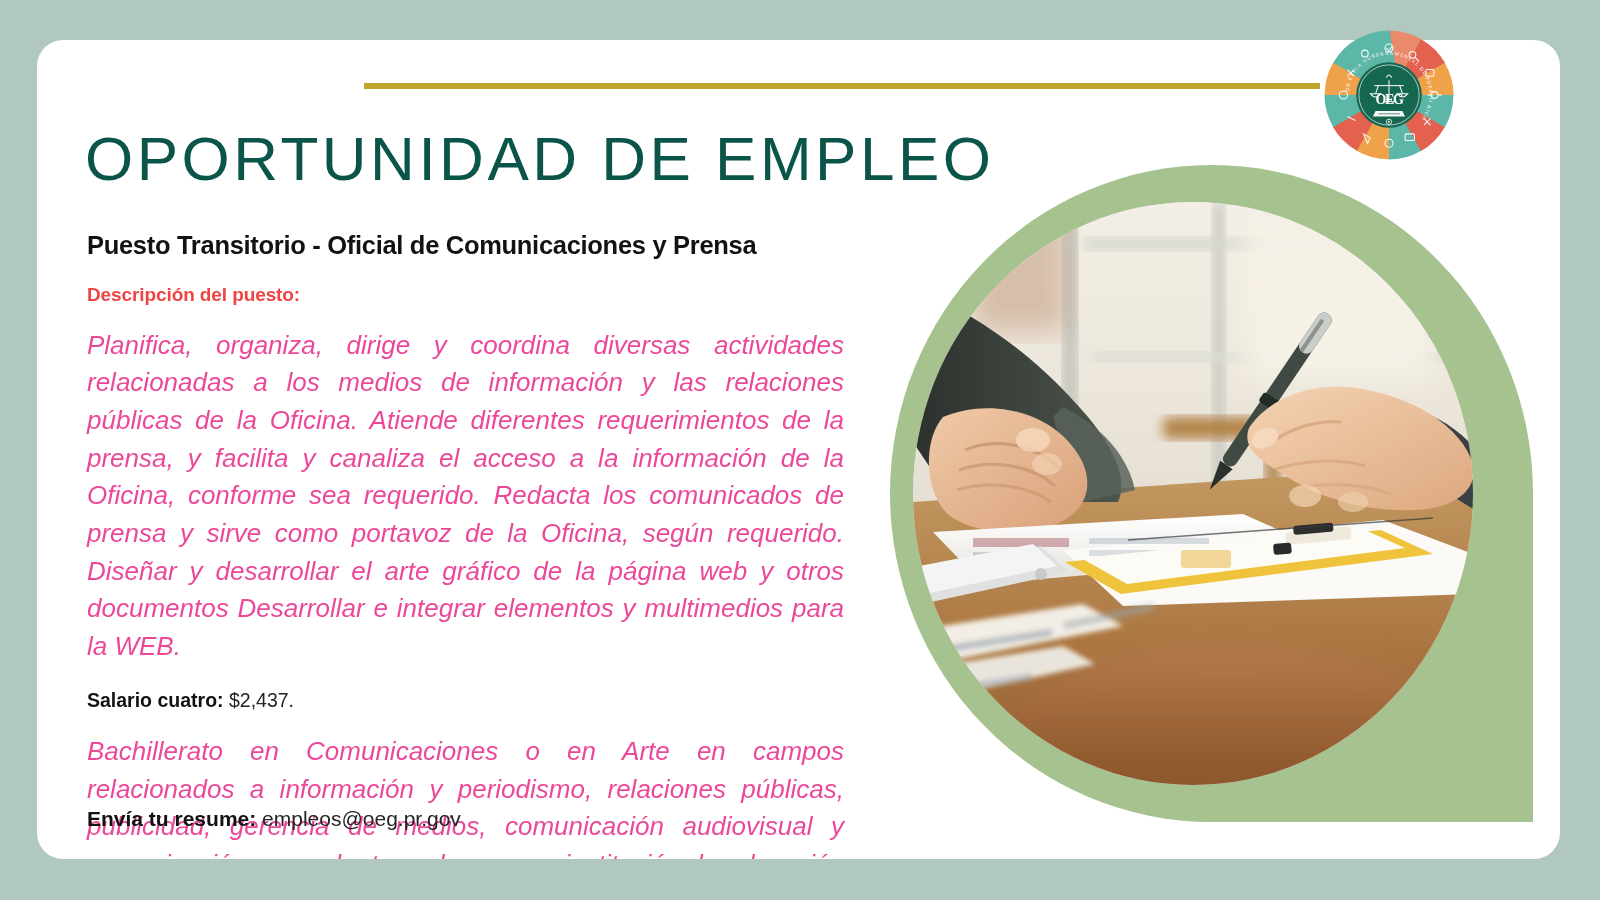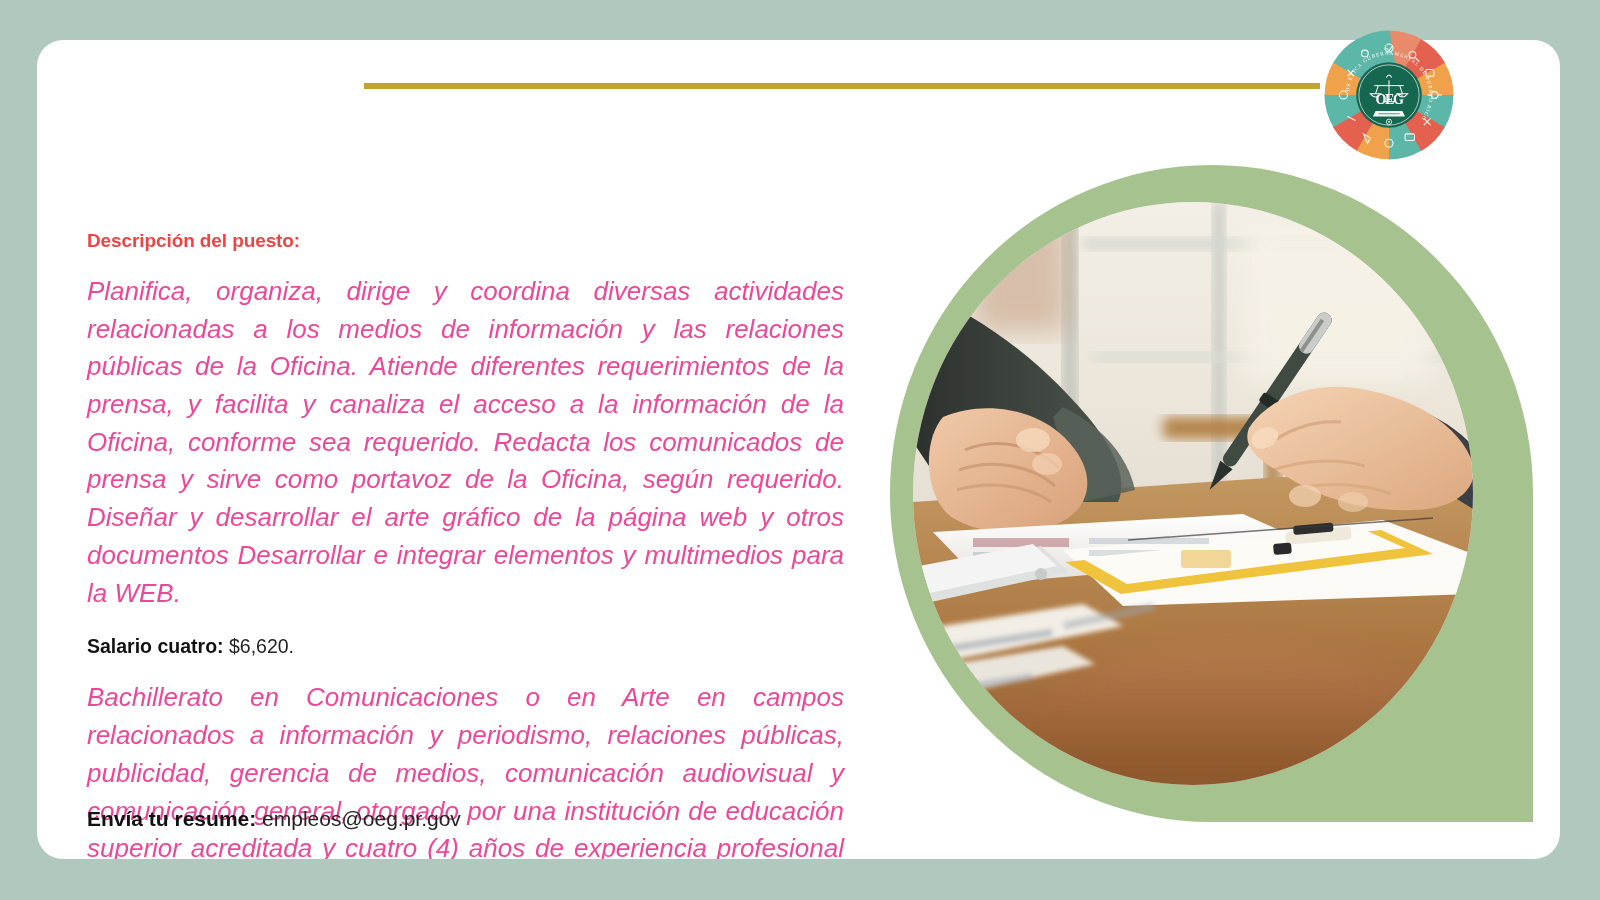--- a/index.html
+++ b/index.html
@@ -129,31 +129,33 @@
   }
   .seal svg { display:block; width:100%; height:100%; }
 </style>
 </head>
 <body>
 
 <div class="poster">
 
   <div class="gold-rule"></div>
 
+  <h1 class="headline">OPORTUNIDAD DE EMPLEO</h1>
 
   <div class="content">
 
+    <div class="subhead">Puesto Transitorio - Oficial de Comunicaciones y Prensa</div>
 
     <div class="section-label">Descripción del puesto:</div>
 
     <p class="body-para">Planifica, organiza, dirige y coordina diversas actividades relacionadas a los medios de información y las relaciones públicas de la Oficina. Atiende diferentes requerimientos de la prensa, y facilita y canaliza el acceso a la información de la Oficina, conforme sea requerido. Redacta los comunicados de prensa y sirve como portavoz de la Oficina, según requerido. Diseñar y desarrollar el arte gráfico de la página web y otros documentos Desarrollar e integrar elementos y multimedios para la WEB.</p>
 
     <div class="kv-line">
       <span class="k">Salario cuatro:</span>
-      <span>$6,620.</span>
+      <span>$2,437.</span>
     </div>
 
 
     <p class="body-para">Bachillerato en Comunicaciones o en Arte en campos relacionados a información y periodismo, relaciones públicas, publicidad, gerencia de medios, comunicación audiovisual y comunicación general, otorgado por una institución de educación superior acreditada y cuatro (4) años de experiencia profesional en labor de comunicación y prensa, relaciones públicas o actividades relacionadas. El grado de Maestría puede sustituir dos (2) años de la experiencia requerida.</p>
 
   </div>
 
   <div class="footer-line">
     <span class="k">Envía tu resume:</span>
     <span>empleos@oeg.pr.gov</span>

